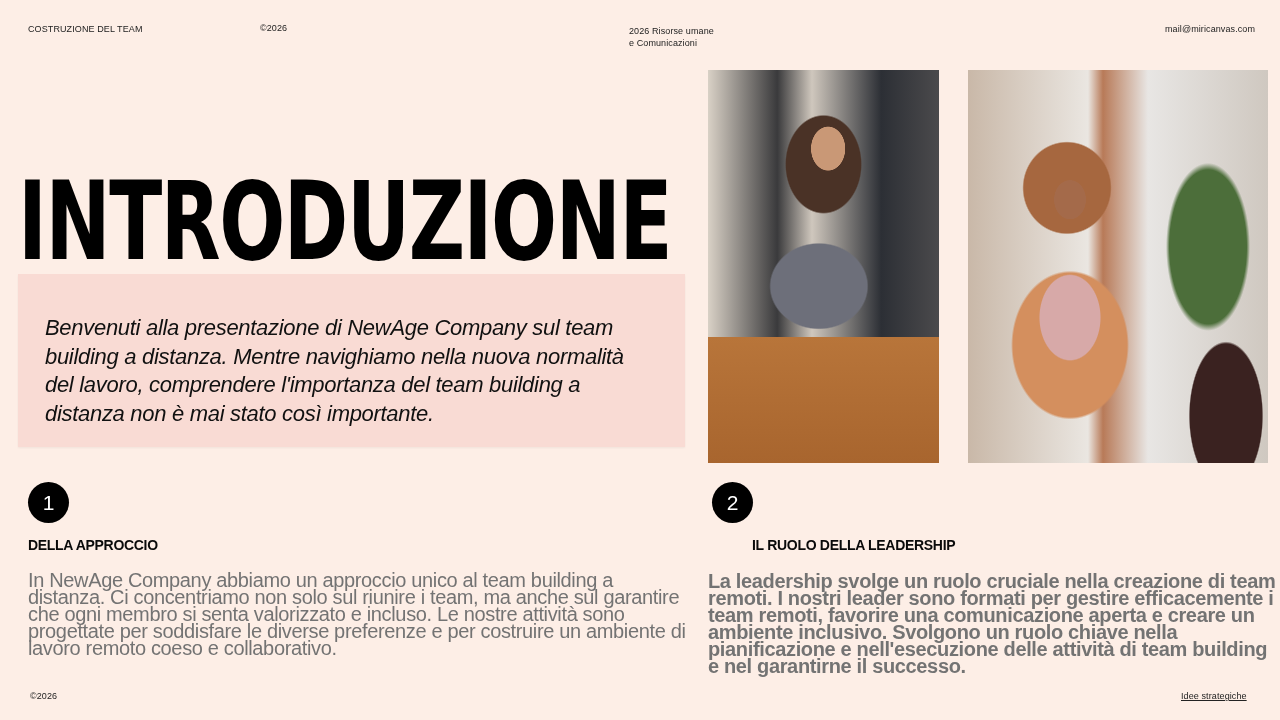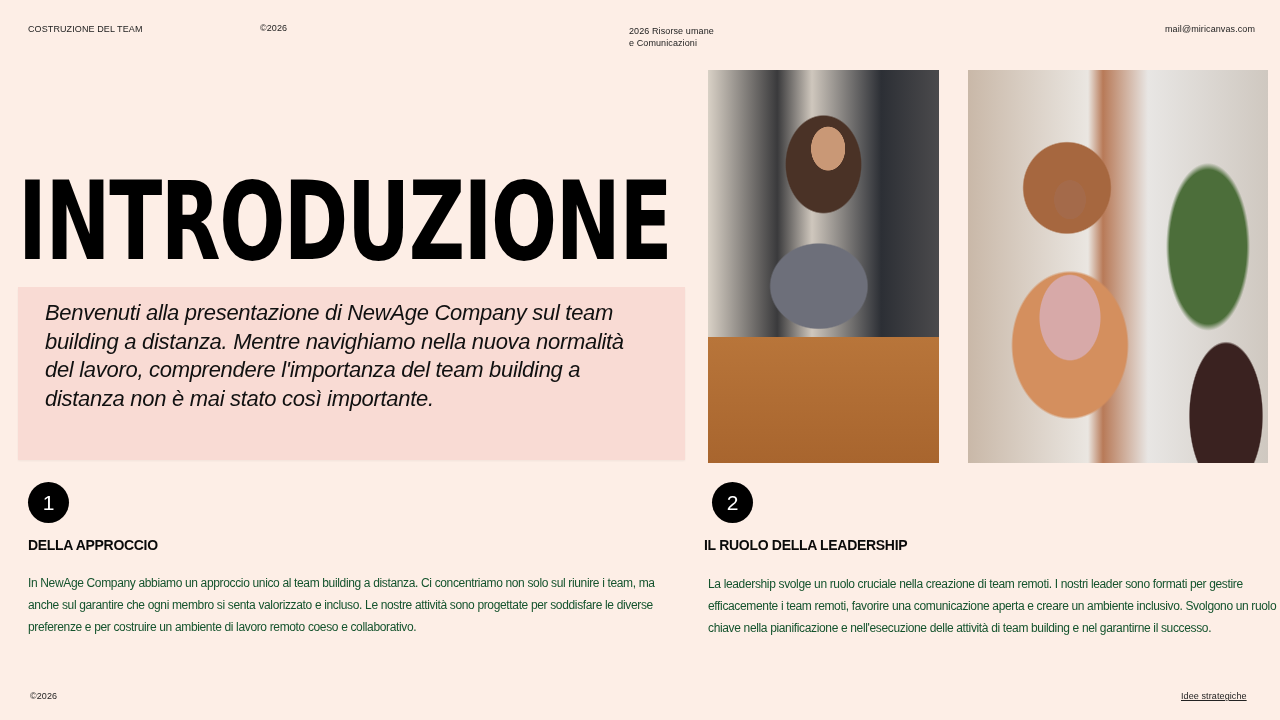--- a/index.html
+++ b/index.html
@@ -24,24 +24,24 @@
     font-weight: bold;
     font-size: 108px;
     line-height: 108px;
     letter-spacing: -2px;
     transform: scaleX(0.72);
     transform-origin: left top;
     color: #000;
   }
 
   #quote-box {
-    left: 18px; top: 287px; width: 667px; height: 173px;
+    left: 18px; top: 274px; width: 667px; height: 173px;
     background: #f9dbd4;
     box-shadow: 0 1px 2px rgba(0,0,0,0.05);
-    padding: 12px 27px;
+    padding: 40px 27px;
   }
   #quote-text {
     font-family: "Liberation Sans", sans-serif;
     font-style: italic;
     font-size: 22px;
     line-height: 28.5px;
     color: #111;
     letter-spacing: -0.3px;
   }
 
@@ -73,27 +73,27 @@
     display: flex; align-items: center; justify-content: center;
     font-size: 21px; font-weight: normal;
   }
   #badge-1 { left: 28px; top: 482px; }
   #badge-2 { left: 712px; top: 482px; }
 
   .sec-title {
     font-size: 14px; font-weight: bold; color: #0a0a0a; letter-spacing: -0.3px;
   }
   #sec-1-title { left: 28px; top: 537px; }
-  #sec-2-title { left: 704px; top: 537px; }
+  #sec-2-title { left: 752px; top: 537px; }
 
   .sec-body {
-    font-size: 12px; line-height: 22px; color: #14532d; letter-spacing: -0.35px;
+    font-size: 20px; line-height: 17px; color: #737373; letter-spacing: -0.35px;
   }
   #sec-1-body { left: 28px; top: 572px; width: 660px; }
-  #sec-2-body { left: 708px; top: 573px; width: 572px; }
+  #sec-2-body { left: 708px; top: 573px; width: 572px; font-weight: bold; }
 
   #ftr-copy { left: 30px; top: 691px; }
   #ftr-right { left: 1181px; top: 691px; text-decoration: underline; }
 </style>
 </head>
 <body>
 
 <div class="abs small upper" id="hdr-left">COSTRUZIONE DEL TEAM</div>
 <div class="abs small" id="hdr-copy">©2026</div>
 <div class="abs small" id="hdr-dept">

